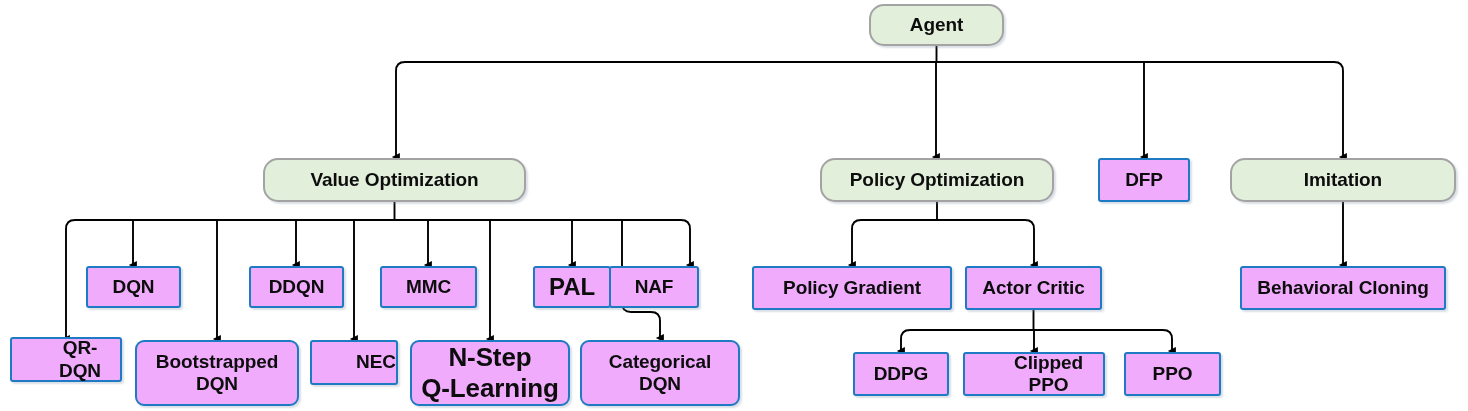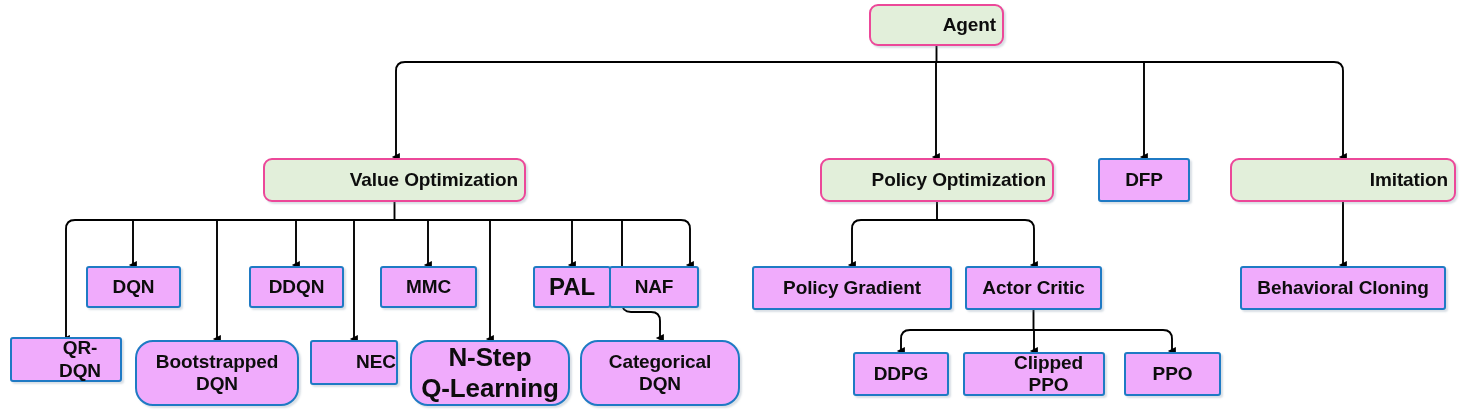--- a/index.html
+++ b/index.html
@@ -37,31 +37,30 @@
     text-align: center;
     font-weight: bold;
     color: #0d0d0d;
     line-height: 1.18;
     letter-spacing: -0.1px;
     box-shadow: 2px 2px 2px rgba(120,140,160,0.28);
     z-index: 2;
   }
   .node.green {
     background: #e2efda;
-    border: 2px solid #ec4899;
-    border-radius: 9px;
-    justify-content: flex-end;
+    border: 2px solid #a3a3a3;
+    border-radius: 15px;
   }
   .node.blue {
     background: #f0abfc;
     border: 2.6px solid #1f7ac4;
     border-radius: 3px;
   }
   .node.blue.rounded {
-    border-radius: 18px;
+    border-radius: 9px;
   }
   .node-label {
     display: block;
     padding: 0 6px;
     white-space: pre-line;
   }
 </style>
 </head>
 <body>
 

